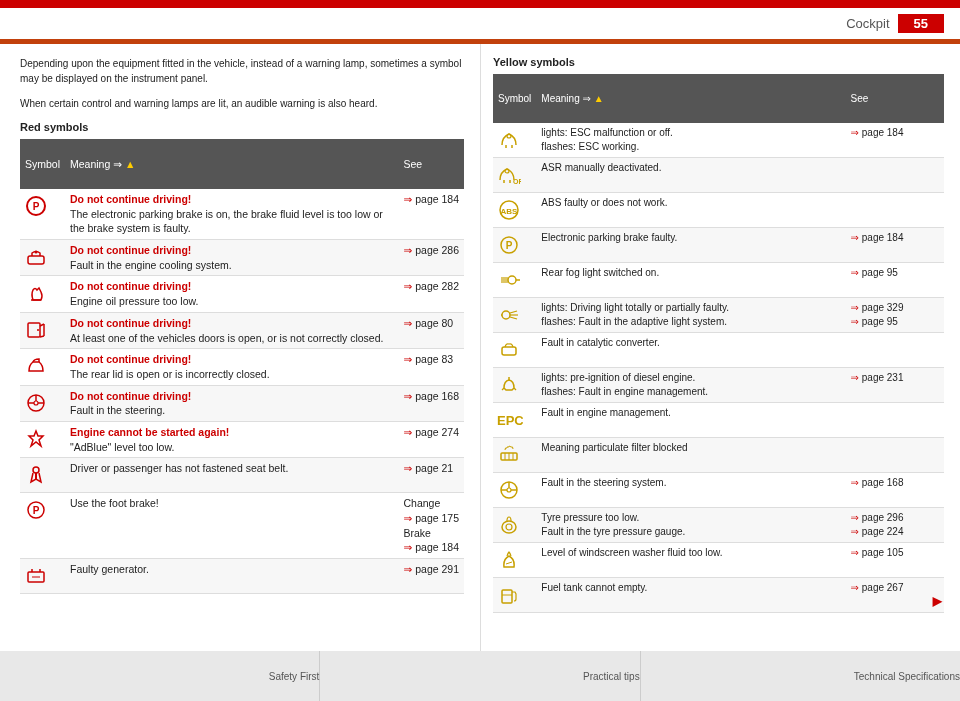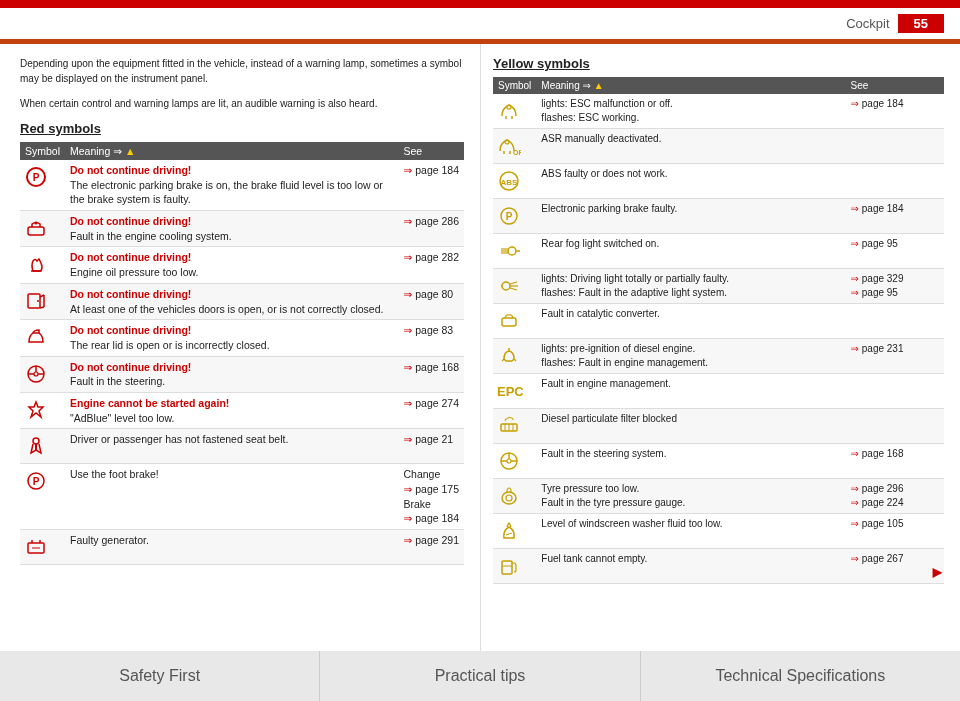--- a/index.html
+++ b/index.html
@@ -74,39 +74,38 @@
     }
 
     .intro-text {
       font-size: 10px;
       line-height: 1.5;
       margin-bottom: 10px;
       color: #222;
     }
 
     .section-title {
-      font-size: 13px;
+      font-size: 11px;
       font-weight: bold;
       margin-bottom: 6px;
       color: #222;
-      text-decoration: underline;
     }
 
     
     table {
       width: 100%;
       border-collapse: collapse;
       font-size: 10.5px;
     }
     thead tr {
       background: #555;
       color: #fff;
     }
     thead th {
-      padding: 3px 5px;
+      padding: 19px 5px;
       text-align: left;
       font-weight: normal;
       font-size: 10.5px;
     }
     tbody tr {
       border-bottom: 1px solid #ddd;
     }
     tbody tr:nth-child(even) {
       background: #f7f7f7;
     }
@@ -149,22 +148,22 @@
     .bottom-bar {
       position: absolute;
       bottom: 0; left: 0; right: 0;
       height: 50px;
       display: flex;
     }
     .bottom-tab {
       flex: 1;
       display: flex;
       align-items: center;
-      justify-content: center;
-      font-size: 16px;
+      justify-content: flex-end;
+      font-size: 10px;
       color: #555;
       background: #e8e8e8;
       border-right: 1px solid #ccc;
     }
     .bottom-tab.active {
       background: #cc0000;
       color: #fff;
       font-weight: bold;
     }
     .bottom-tab:last-child {
@@ -530,21 +529,21 @@
             <div class="icon-container">
               <svg width="22" height="22" viewBox="0 0 22 22">
                 <rect x="3" y="9" width="16" height="7" rx="1" fill="none" stroke="#c8a000" stroke-width="1.5"></rect>
                 <line x1="7" y1="9" x2="7" y2="16" stroke="#c8a000" stroke-width="1"></line>
                 <line x1="11" y1="9" x2="11" y2="16" stroke="#c8a000" stroke-width="1"></line>
                 <line x1="15" y1="9" x2="15" y2="16" stroke="#c8a000" stroke-width="1"></line>
                 <path d="M7 6 Q7 3 9 4 Q9 2 11 3 Q11 1 13 3 Q15 2 15 5" fill="none" stroke="#c8a000" stroke-width="1"></path>
               </svg>
             </div>
           </td>
-          <td class="meaning-cell">Diesel particulate filter blocked</td>
+          <td class="meaning-cell">Meaning particulate filter blocked</td>
           <td class="see-cell"></td>
         </tr>
 
         <tr>
           <td class="symbol-cell">
             <div class="icon-container">
               <svg width="22" height="22" viewBox="0 0 22 22">
                 <circle cx="11" cy="11" r="8" fill="none" stroke="#c8a000" stroke-width="1.5"></circle>
                 <circle cx="11" cy="11" r="2" fill="none" stroke="#c8a000" stroke-width="1.2"></circle>
                 <line x1="11" y1="3" x2="11" y2="9" stroke="#c8a000" stroke-width="1.5"></line>

